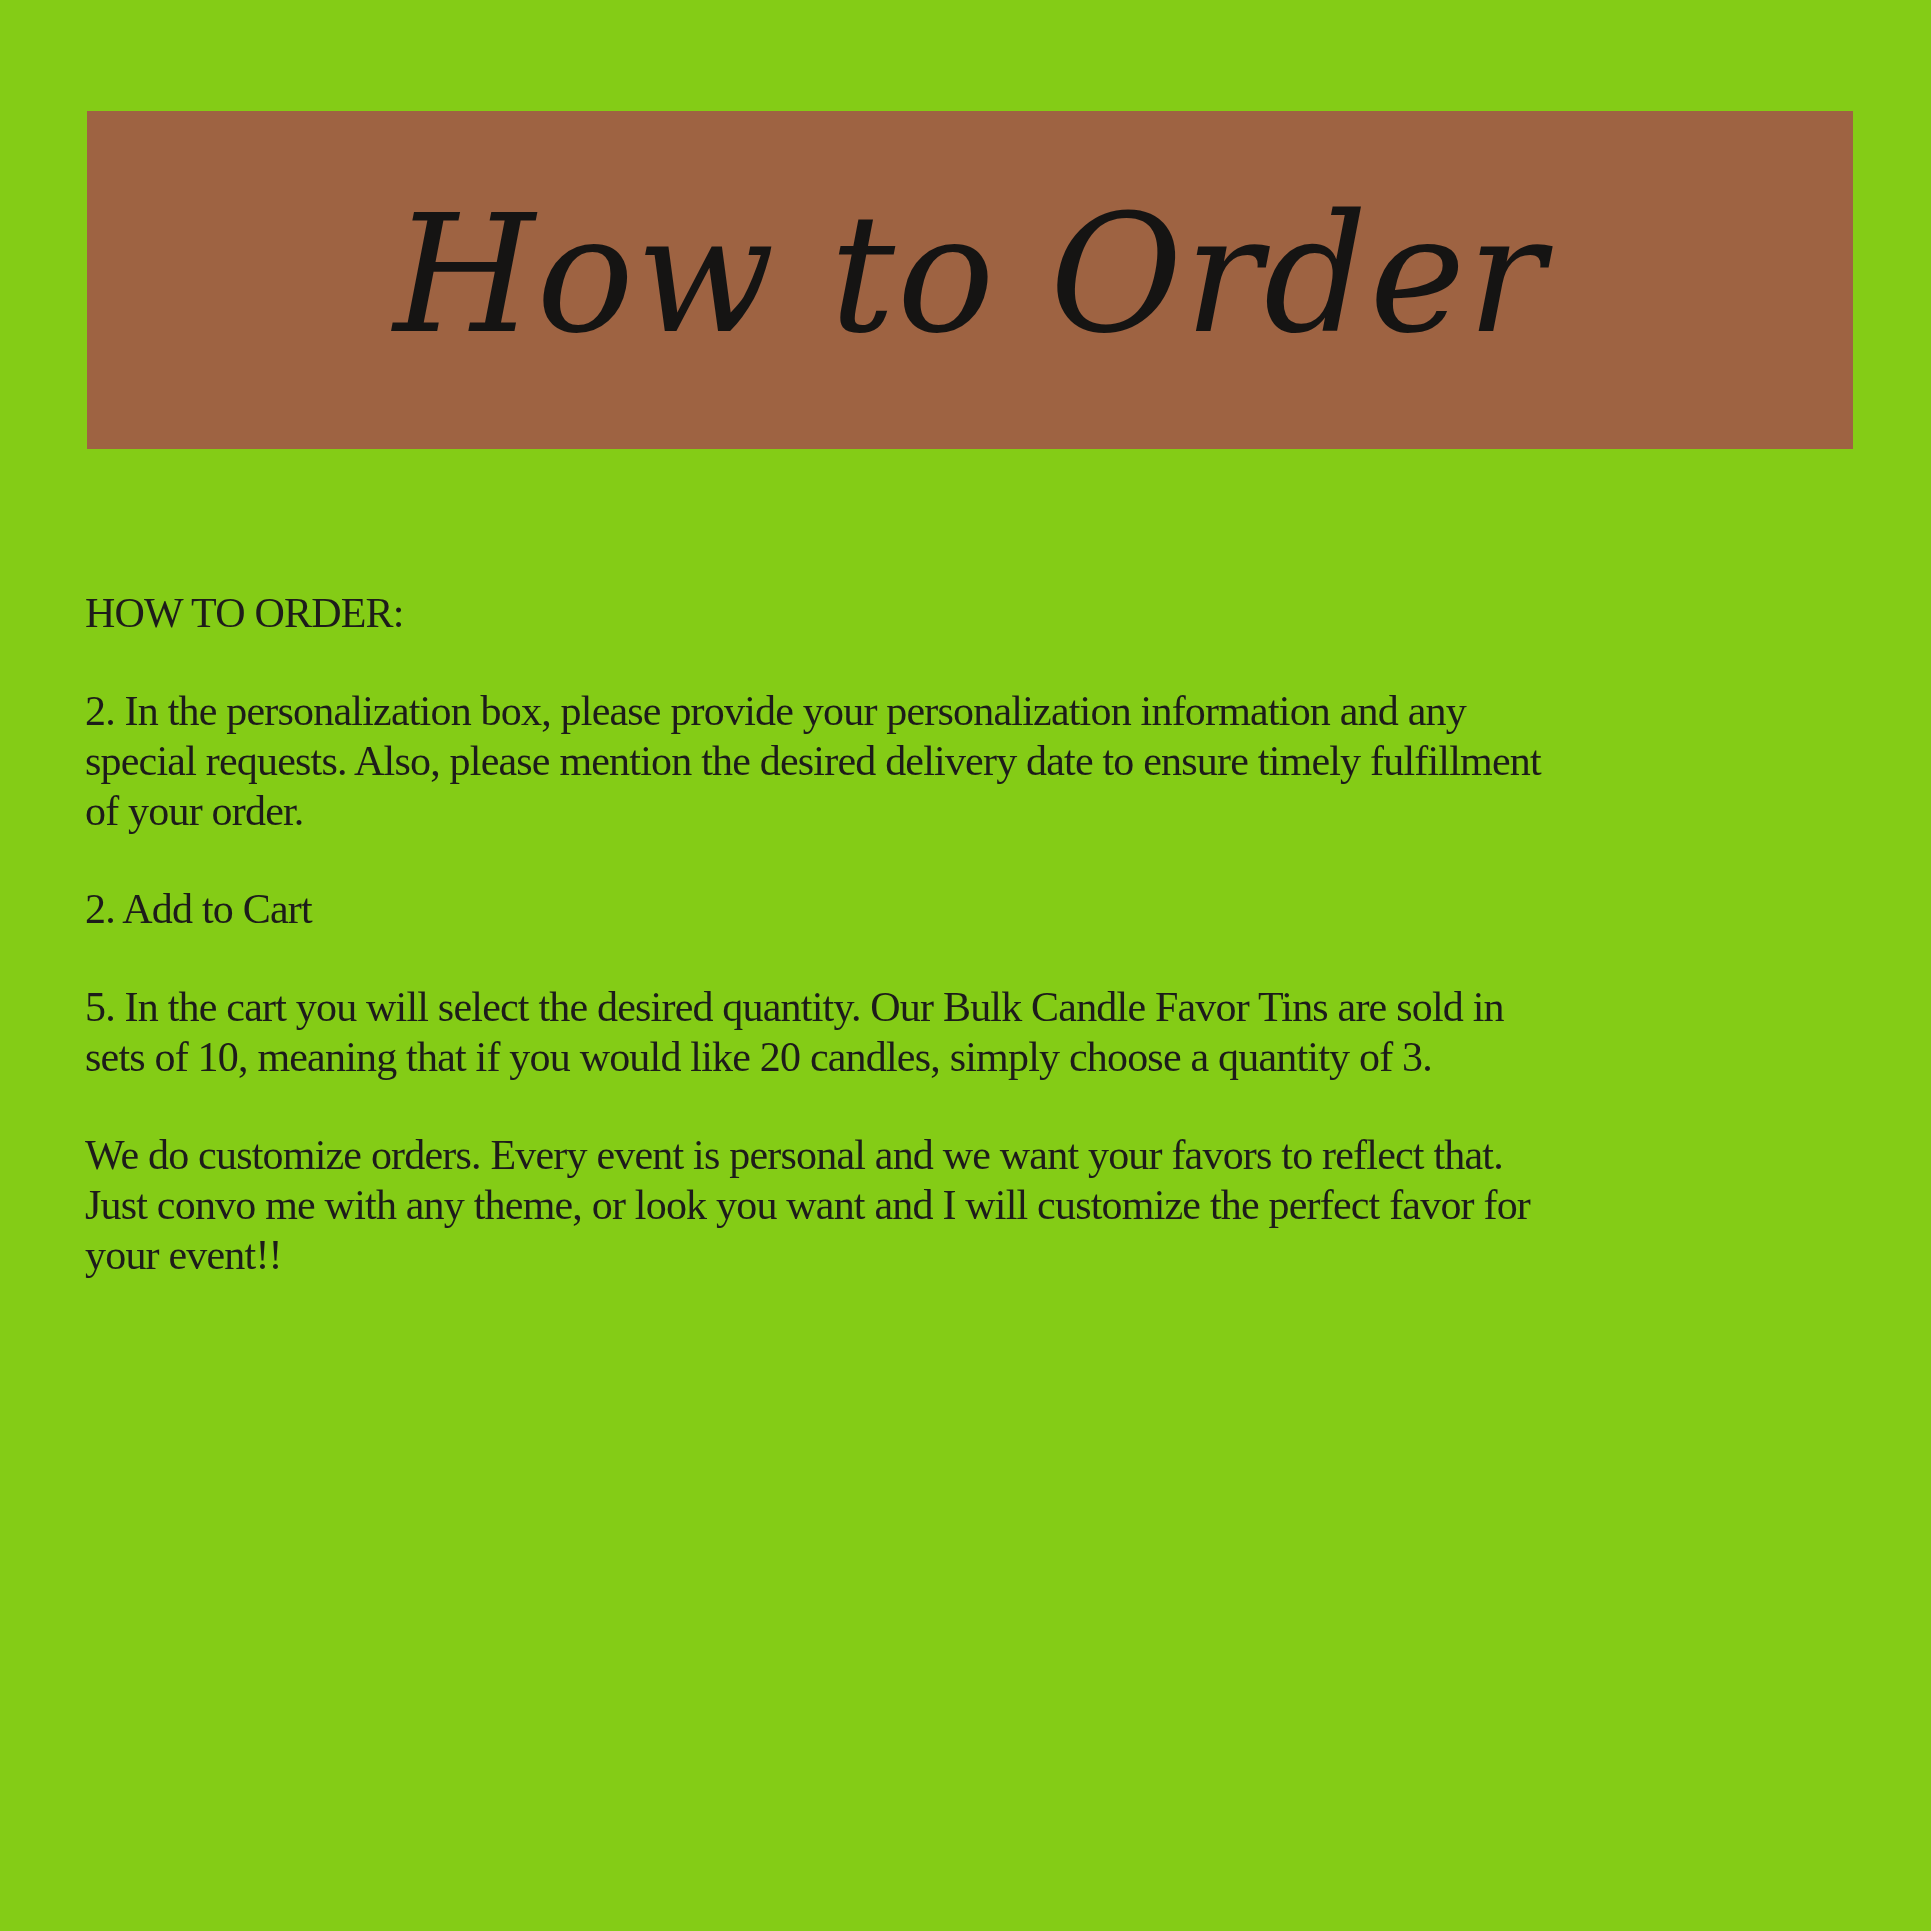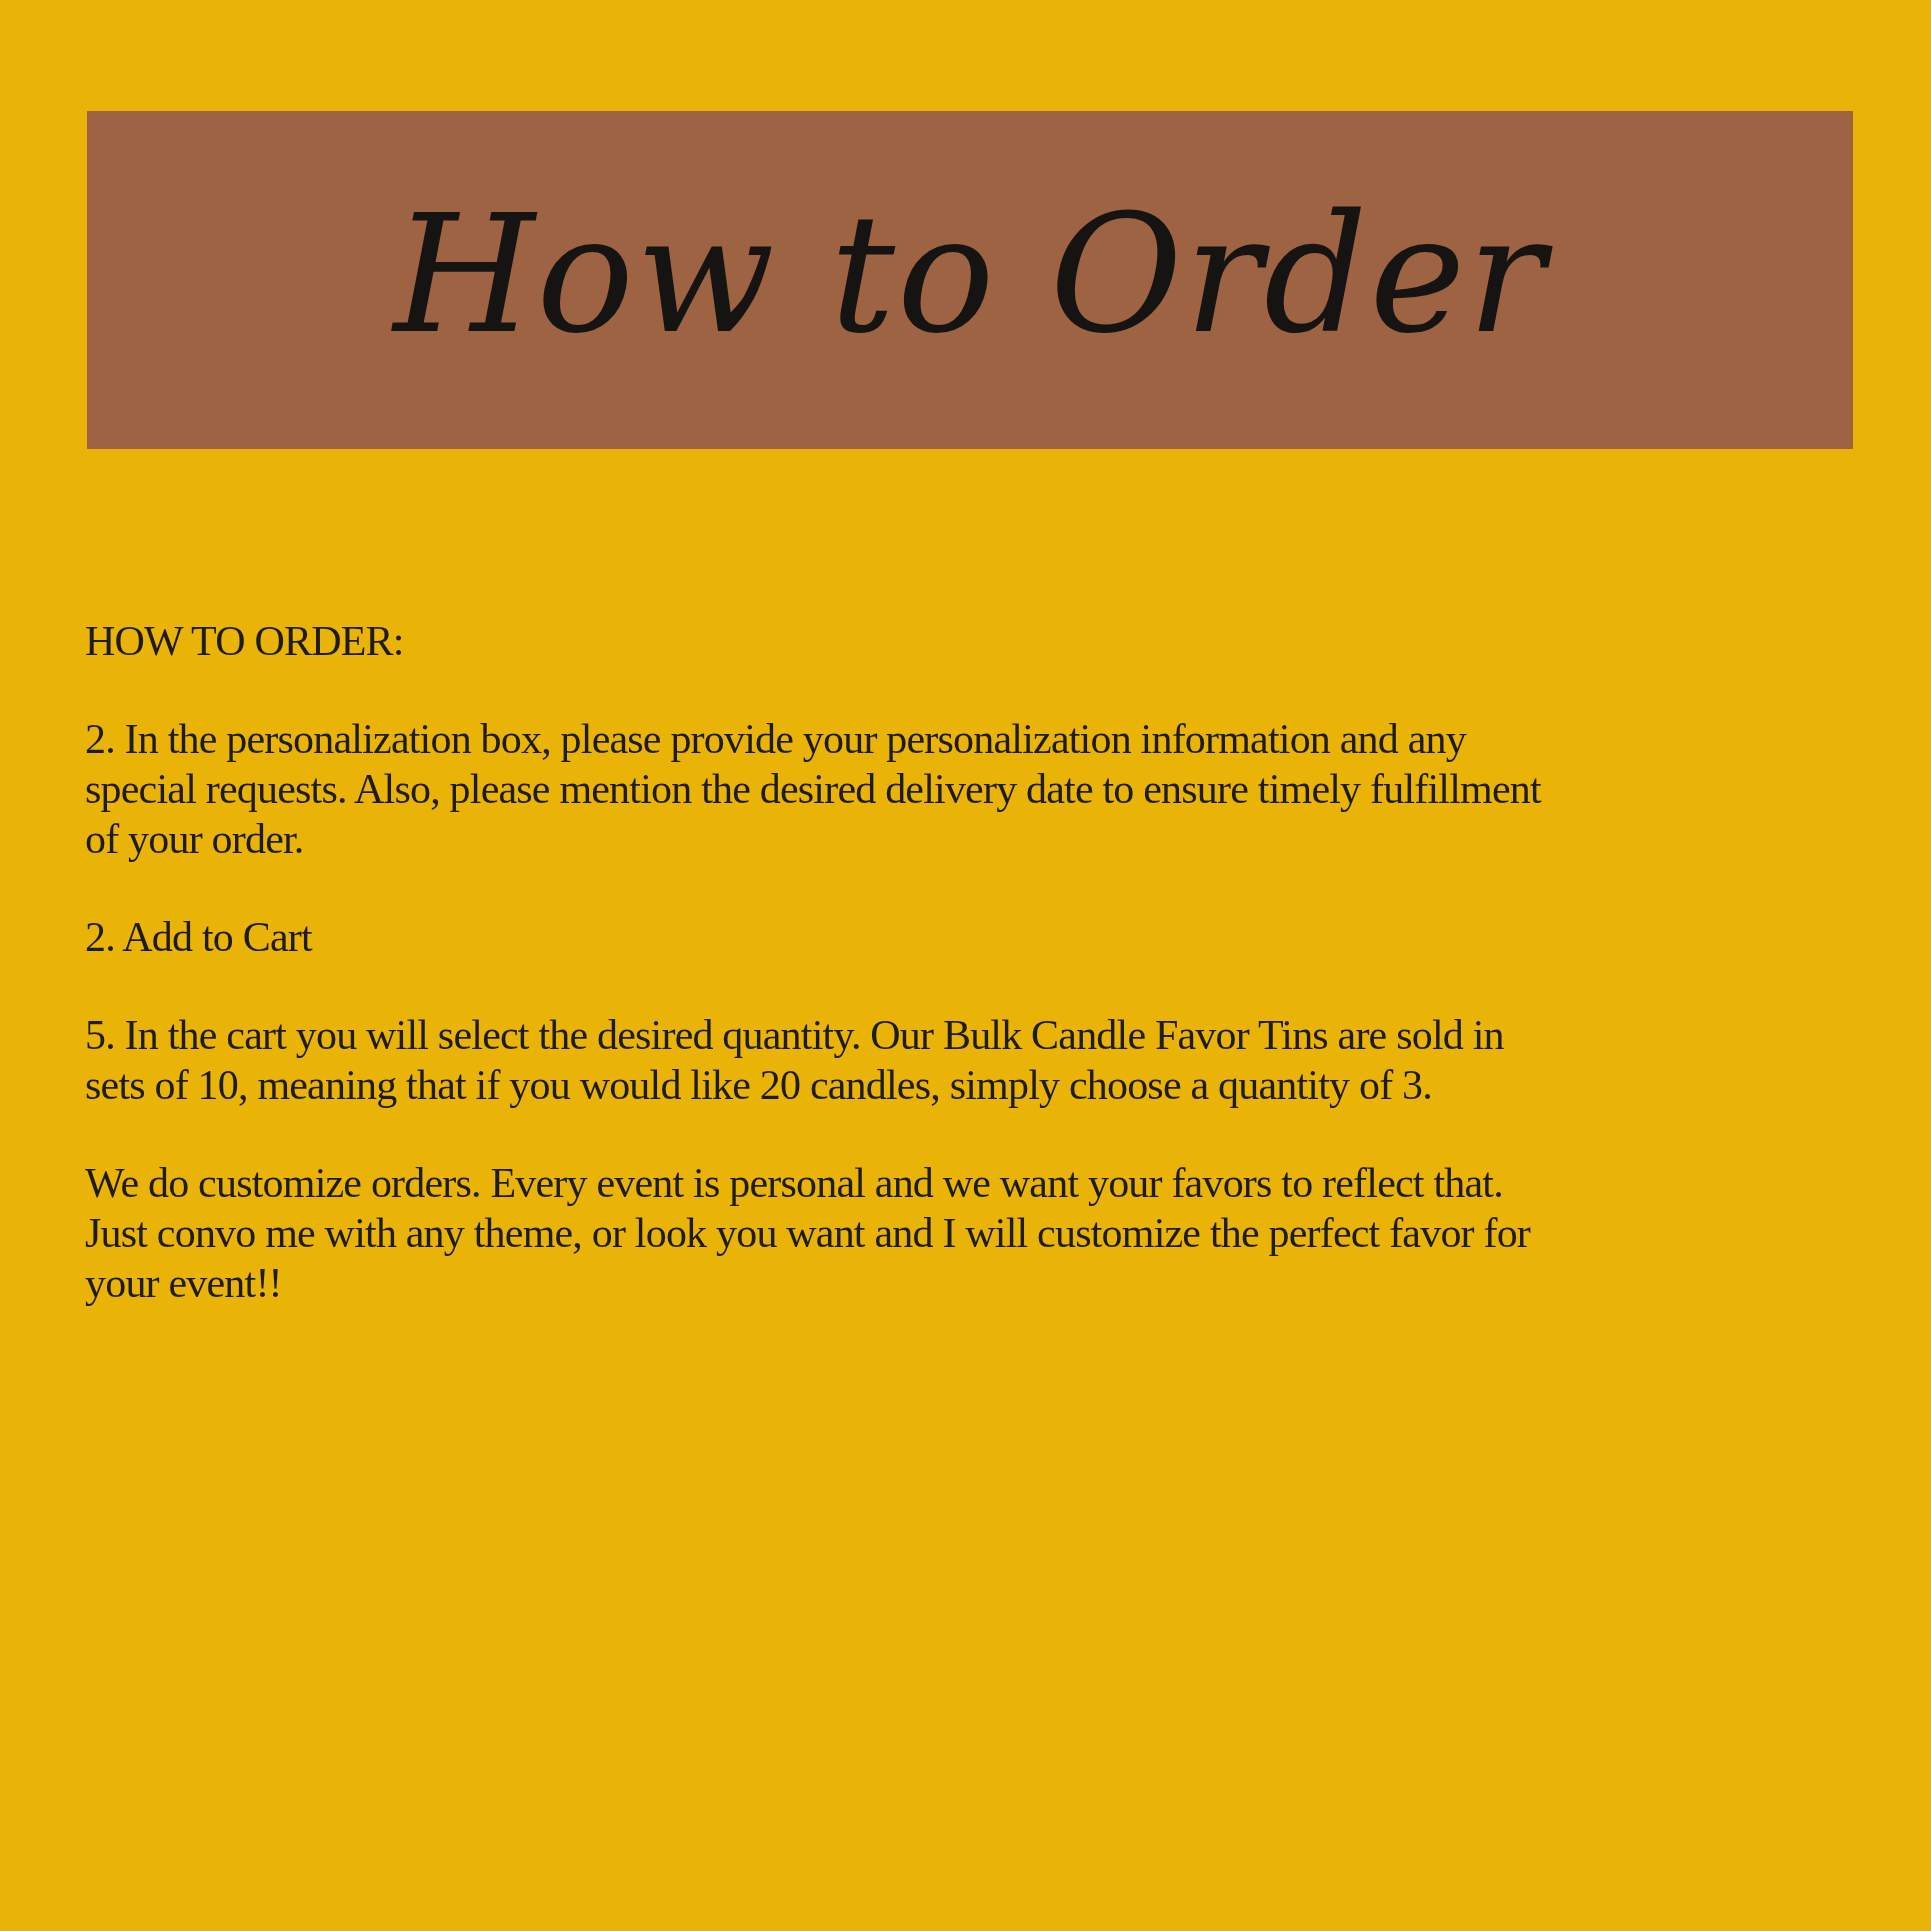--- a/index.html
+++ b/index.html
@@ -31,35 +31,35 @@
     font-weight: 400;
     font-size: 162px;
     letter-spacing: 1.9px;
     line-height: 1;
     padding-bottom: 9.7px;
     white-space: nowrap;
   }
   .content {
     position: absolute;
     left: 85px;
-    top: 616px;
+    top: 588px;
     width: 1796px;
     font-size: 42px;
     line-height: 50px;
     letter-spacing: -0.8px;
   }
   .content p {
     margin: 0 0 48px 0;
     white-space: pre-line;
   }
 </style>
 </head>
 <body>
 
-<div class="page" style="background-color: #eab308;">
+<div class="page" style="background-color: #84cc16;">
 
   <div class="banner" style="background-color: rgb(158, 99, 66);">
     <div class="banner-title" style="color: rgb(21, 20, 19);">How to Order</div>
   </div>
 
   <div class="content" style="color: rgb(29, 28, 26);">
     <p>HOW TO ORDER:</p>
     <div>
         <p>2. In the personalization box, please provide your personalization information and any
 special requests. Also, please mention the desired delivery date to ensure timely fulfillment

